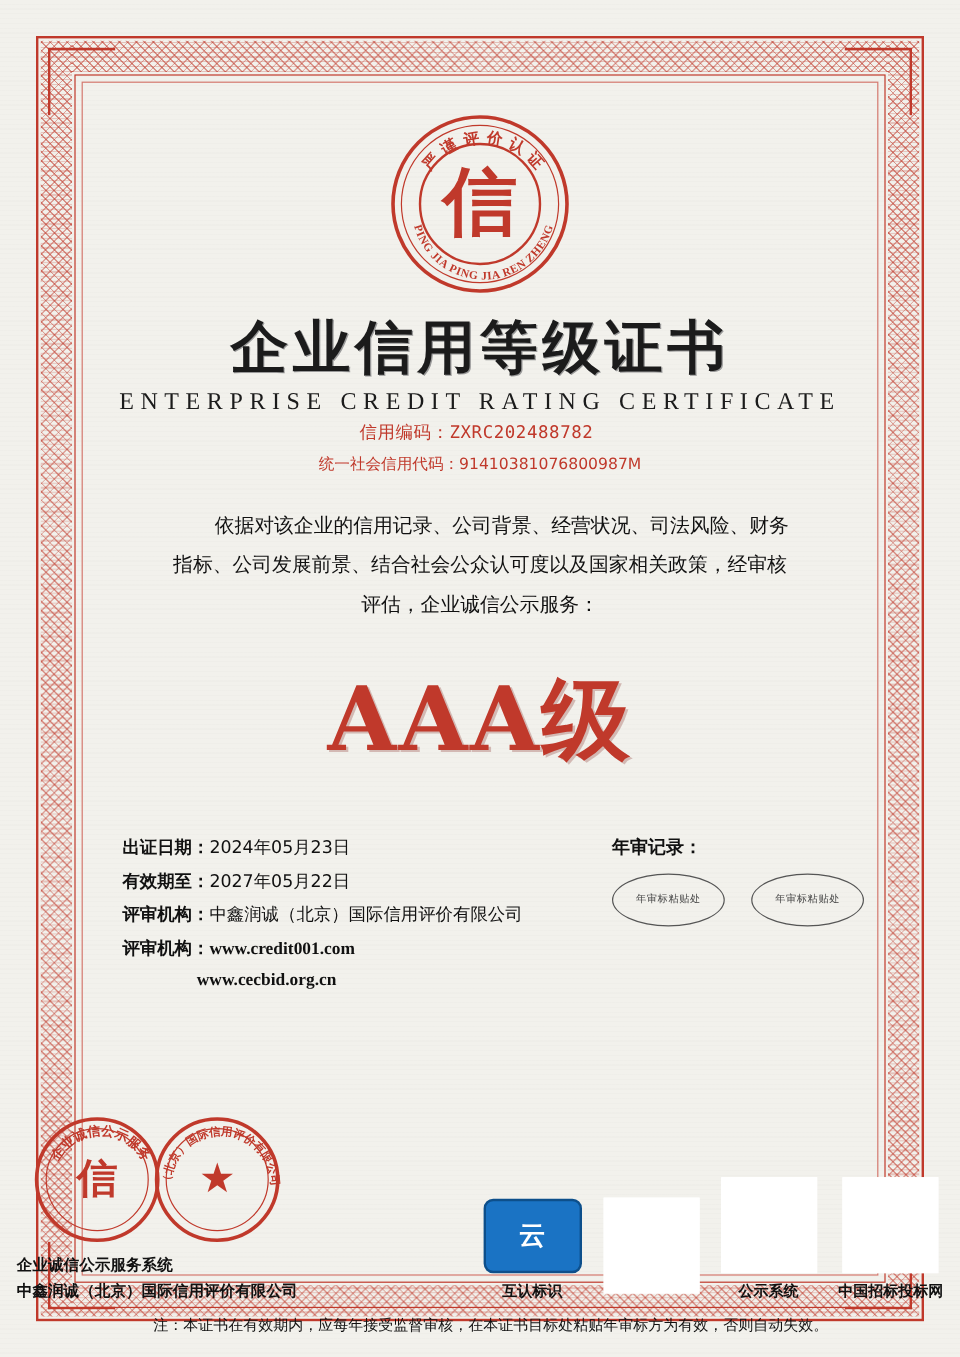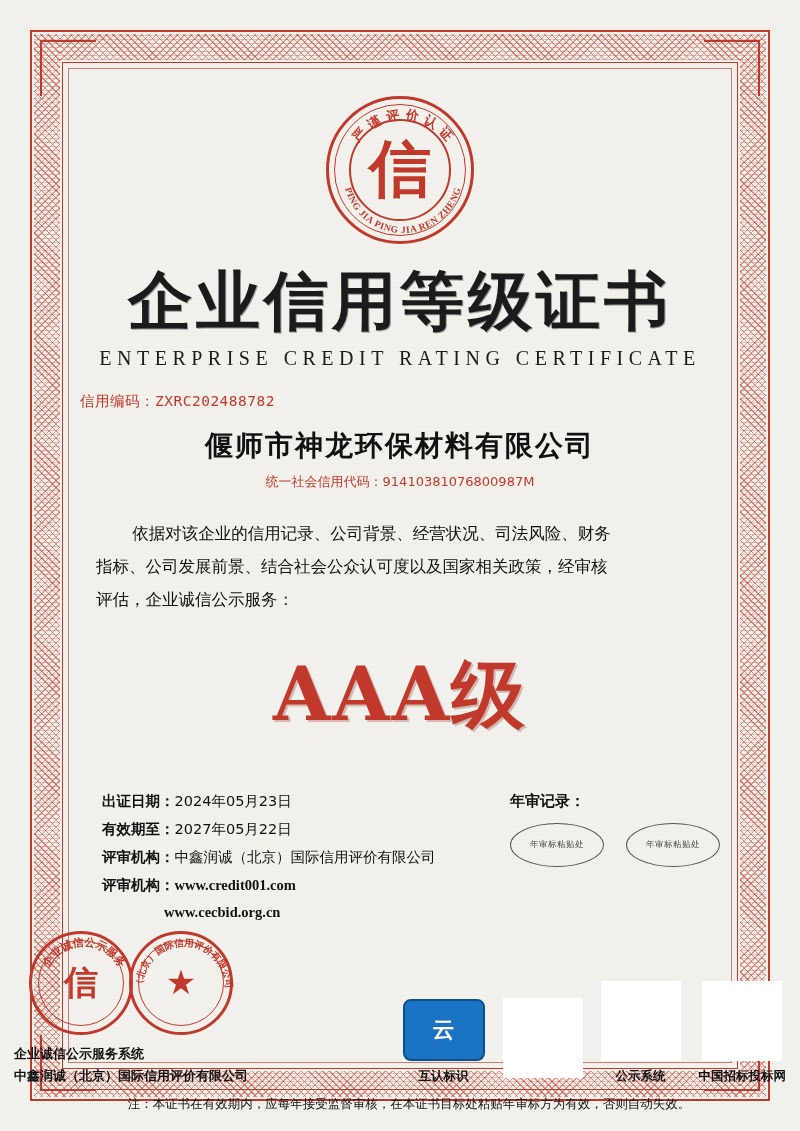--- a/index.html
+++ b/index.html
@@ -88,51 +88,51 @@
   }
   .arc-text text{
     fill:#c0392b;font-size:13px;font-family:"Liberation Serif", serif;font-weight:bold;
     letter-spacing:1px;
   }
   .arc-text text.small{font-size:9.5px;letter-spacing:.5px;}
 
   
   .title-cn{
     margin-top:14px;
-    font-size:64px;font-weight:bold;color:#1b1b1b;
+    font-size:48px;font-weight:bold;color:#1b1b1b;
     letter-spacing:4px;
     font-family:"DejaVu Sans", sans-serif;
     text-shadow:1px 1px 0 #999;
   }
   .title-en{
     margin-top:2px;
     font-size:20px;letter-spacing:5.5px;color:#1b1b1b;
     font-family:"Liberation Serif", serif;
   }
   .cert-no{
-    margin-top:22px;text-align:left;padding-right:6px;
+    margin-top:4px;text-align:center;padding-right:6px;
     font-size:14.5px;color:#c0392b;letter-spacing:.5px;
     font-family:"DejaVu Sans Mono", monospace;
   }
   .cert-no .lbl{font-family:"DejaVu Sans", sans-serif;}
   .company{
     margin-top:16px;
     font-size:28px;font-weight:bold;color:#111;
     letter-spacing:2px;
     font-family:"DejaVu Sans", sans-serif;
   }
   .uscc{
     margin-top:8px;font-size:13px;color:#c0392b;
     font-family:"DejaVu Sans", sans-serif;
   }
   .body-text{
     margin:26px 16px 0 16px;
-    text-align:left;
+    text-align:center;
     font-size:16.5px;line-height:2.0;color:#111;
-    font-family:Liberation Serif, serif;
+    font-family:Liberation Mono, monospace;
     text-indent:0;
   }
   .body-text p{margin:0;}
   .body-text p.first{text-indent:2.2em;}
 
   .grade{
     margin-top:30px;
     font-size:74px;font-weight:bold;color:#c0392b;
     letter-spacing:2px;
     font-family:"DejaVu Serif", serif;
@@ -272,21 +272,20 @@
       </div>
     </div>
 
     <div class="title-cn">企业信用等级证书</div>
     <div class="title-en">ENTERPRISE CREDIT RATING CERTIFICATE</div>
 
     <div class="cert-no">
       <span class="lbl">信用编码：</span><span>ZXRC202488782</span>
     </div>
 
-    <div class="company">偃师市神龙环保材料有限公司</div>
 
     <div class="uscc">
       <span>统一社会信用代码：</span><span>91410381076800987M</span>
     </div>
 
     <div class="body-text">
       <p class="first">依据对该企业的信用记录、公司背景、经营状况、司法风险、财务</p>
       <p>指标、公司发展前景、结合社会公众认可度以及国家相关政策，经审核</p>
       <p>评估，企业诚信公示服务：</p>
     </div>

